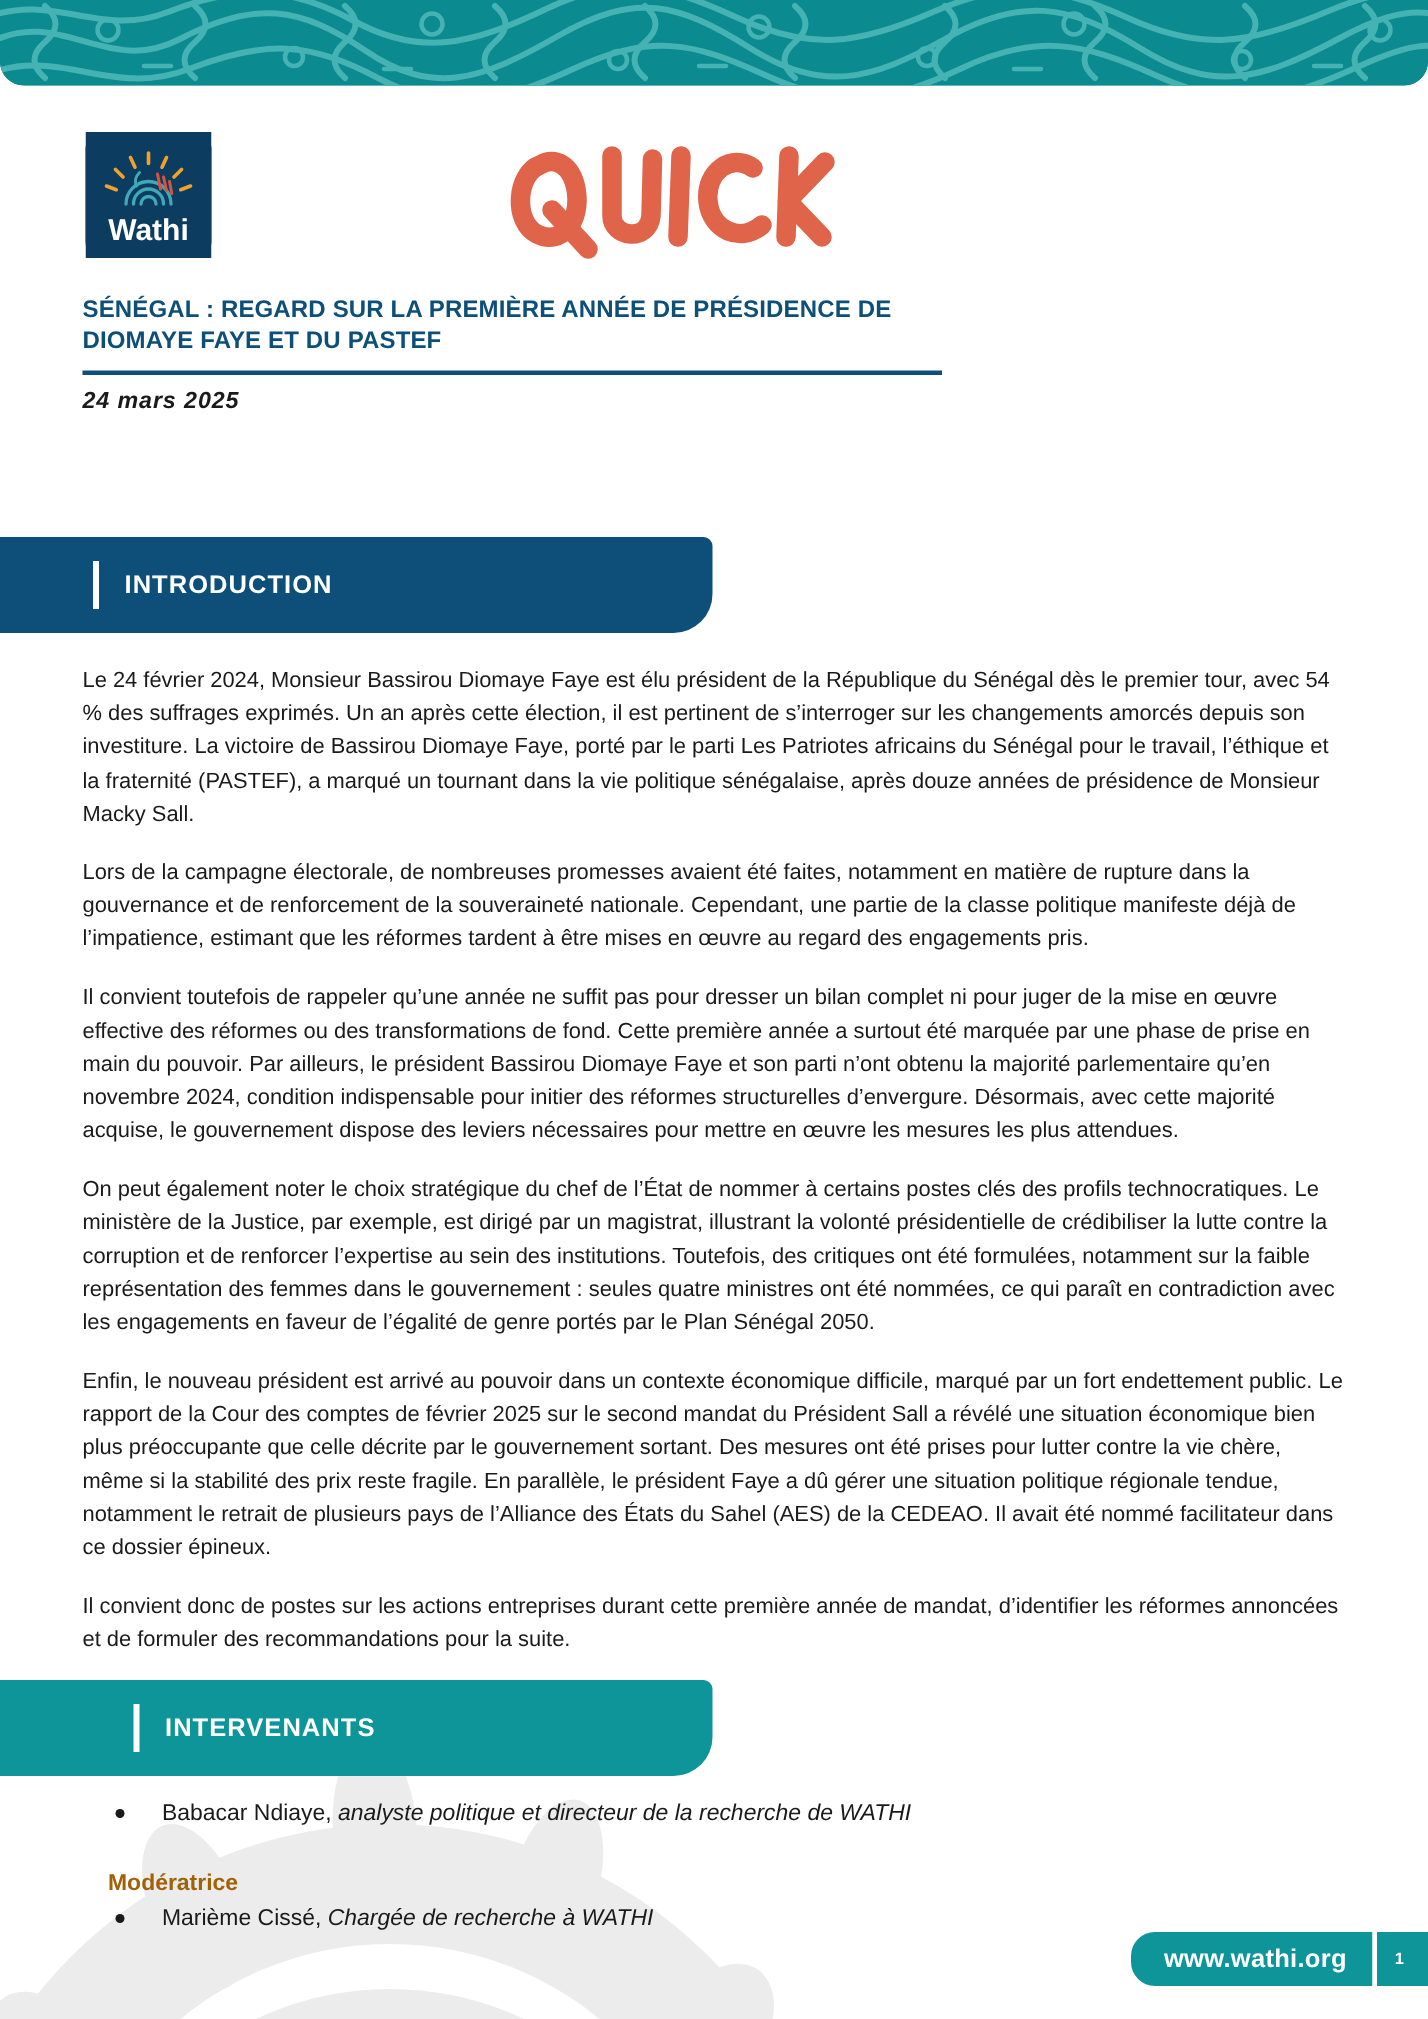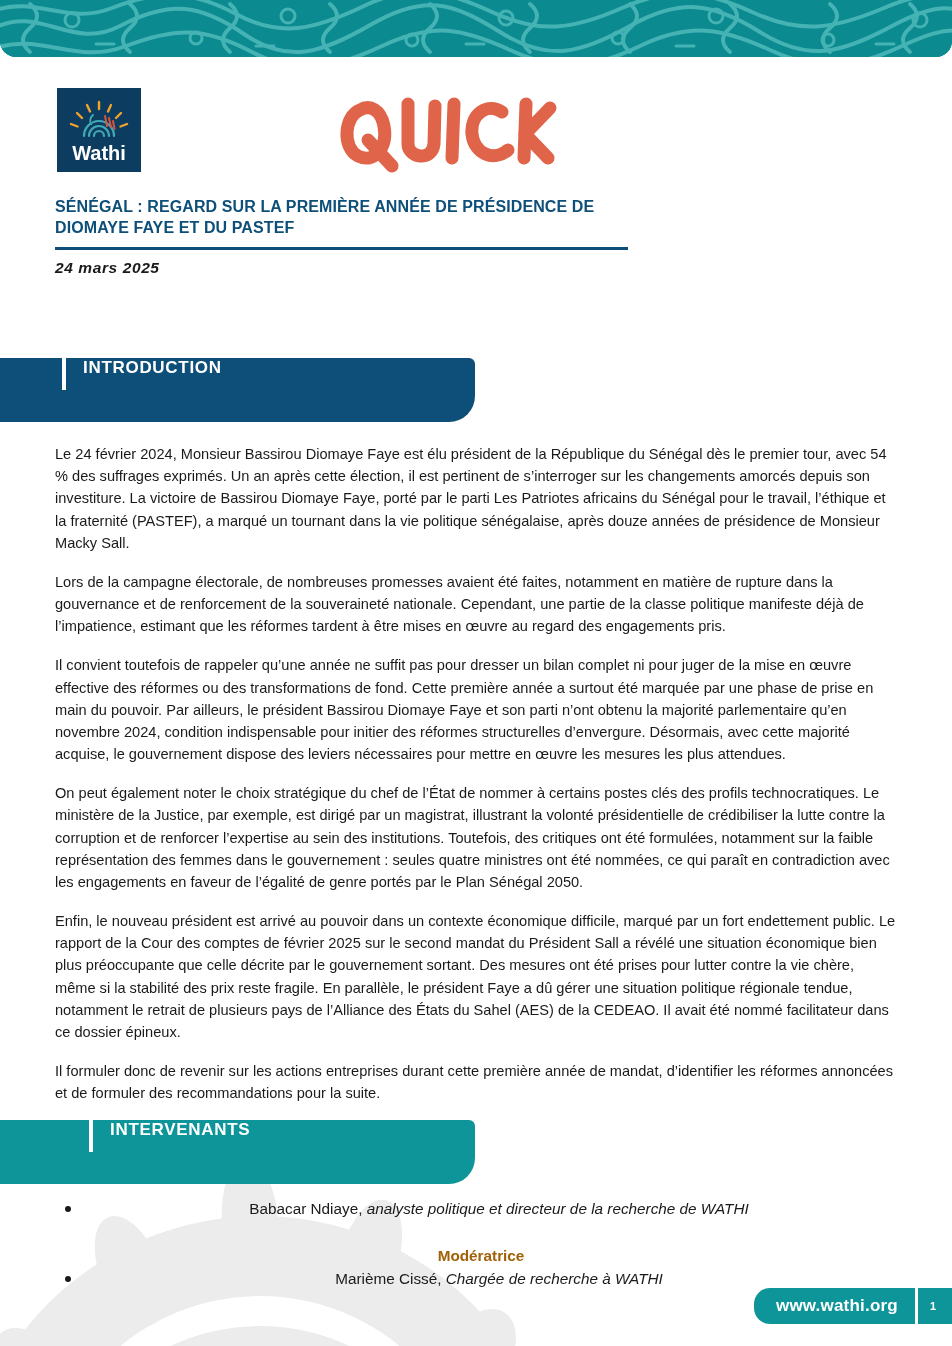--- a/index.html
+++ b/index.html
@@ -104,21 +104,21 @@
     color: #1a1a1a;
     letter-spacing: 0.6px;
   }
 
   
   .section-banner {
     position: absolute;
     left: 0;
     height: 64px;
     display: flex;
-    align-items: flex-start;
+    align-items: center;
     border-top-right-radius: 6px;
     border-bottom-right-radius: 26px;
     z-index: 2;
   }
   .section-banner.intro { top: 358px; width: 475px; background: #0d4f78; }
   .section-banner.speakers { top: 1120px; width: 475px; background: #0d9599; padding-left: 27px; }
   .banner-tick {
     width: 4px;
     height: 32px;
     background: #ffffff;
@@ -147,24 +147,23 @@
     font-size: 14.6px;
     line-height: 1.52;
     color: #1a1a1a;
     text-align: left;
   }
   .body-text p:last-child { margin-bottom: 0; }
 
   
   .speakers-area {
     position: absolute;
-    left: 60px; top: 1198px;
+    left: 72px; top: 1198px;
     width: 842px;
     z-index: 2;
-    text-align: center;
   }
   ul.people {
     list-style: none;
     margin: 0; padding: 0;
   }
   ul.people li {
     position: relative;
     padding-left: 36px;
     font-size: 15.3px;
     line-height: 1.5;
@@ -334,21 +333,21 @@
     <span class="banner-tick"></span>
     <span class="banner-label">INTRODUCTION</span>
   </div>
 
   <div class="body-text intro-body">
     <p>Le 24 février 2024, Monsieur Bassirou Diomaye Faye est élu président de la République du Sénégal dès le premier tour, avec 54 % des suffrages exprimés. Un an après cette élection, il est pertinent de s’interroger sur les changements amorcés depuis son investiture. La victoire de Bassirou Diomaye Faye, porté par le parti Les Patriotes africains du Sénégal pour le travail, l’éthique et la fraternité (PASTEF), a marqué un tournant dans la vie politique sénégalaise, après douze années de présidence de Monsieur Macky Sall.</p>
     <p>Lors de la campagne électorale, de nombreuses promesses avaient été faites, notamment en matière de rupture dans la gouvernance et de renforcement de la souveraineté nationale. Cependant, une partie de la classe politique manifeste déjà de l’impatience, estimant que les réformes tardent à être mises en œuvre au regard des engagements pris.</p>
     <p>Il convient toutefois de rappeler qu’une année ne suffit pas pour dresser un bilan complet ni pour juger de la mise en œuvre effective des réformes ou des transformations de fond. Cette première année a surtout été marquée par une phase de prise en main du pouvoir. Par ailleurs, le président Bassirou Diomaye Faye et son parti n’ont obtenu la majorité parlementaire qu’en novembre 2024, condition indispensable pour initier des réformes structurelles d’envergure. Désormais, avec cette majorité acquise, le gouvernement dispose des leviers nécessaires pour mettre en œuvre les mesures les plus attendues.</p>
     <p>On peut également noter le choix stratégique du chef de l’État de nommer à certains postes clés des profils technocratiques. Le ministère de la Justice, par exemple, est dirigé par un magistrat, illustrant la volonté présidentielle de crédibiliser la lutte contre la corruption et de renforcer l’expertise au sein des institutions. Toutefois, des critiques ont été formulées, notamment sur la faible représentation des femmes dans le gouvernement : seules quatre ministres ont été nommées, ce qui paraît en contradiction avec les engagements en faveur de l’égalité de genre portés par le Plan Sénégal 2050.</p>
     <p>Enfin, le nouveau président est arrivé au pouvoir dans un contexte économique difficile, marqué par un fort endettement public. Le rapport de la Cour des comptes de février 2025 sur le second mandat du Président Sall a révélé une situation économique bien plus préoccupante que celle décrite par le gouvernement sortant. Des mesures ont été prises pour lutter contre la vie chère, même si la stabilité des prix reste fragile. En parallèle, le président Faye a dû gérer une situation politique régionale tendue, notamment le retrait de plusieurs pays de l’Alliance des États du Sahel (AES) de la CEDEAO. Il avait été nommé facilitateur dans ce dossier épineux.</p>
-    <p>Il formuler donc de revenir sur les actions entreprises durant cette première année de mandat, d’identifier les réformes annoncées et de formuler des recommandations pour la suite.</p>
+    <p>Il convient donc de postes sur les actions entreprises durant cette première année de mandat, d’identifier les réformes annoncées et de formuler des recommandations pour la suite.</p>
   </div>
 
   <div class="section-banner speakers">
     <span class="banner-tick"></span>
     <span class="banner-label">INTERVENANTS</span>
   </div>
 
   <div class="speakers-area">
     <ul class="people">
       <li>

